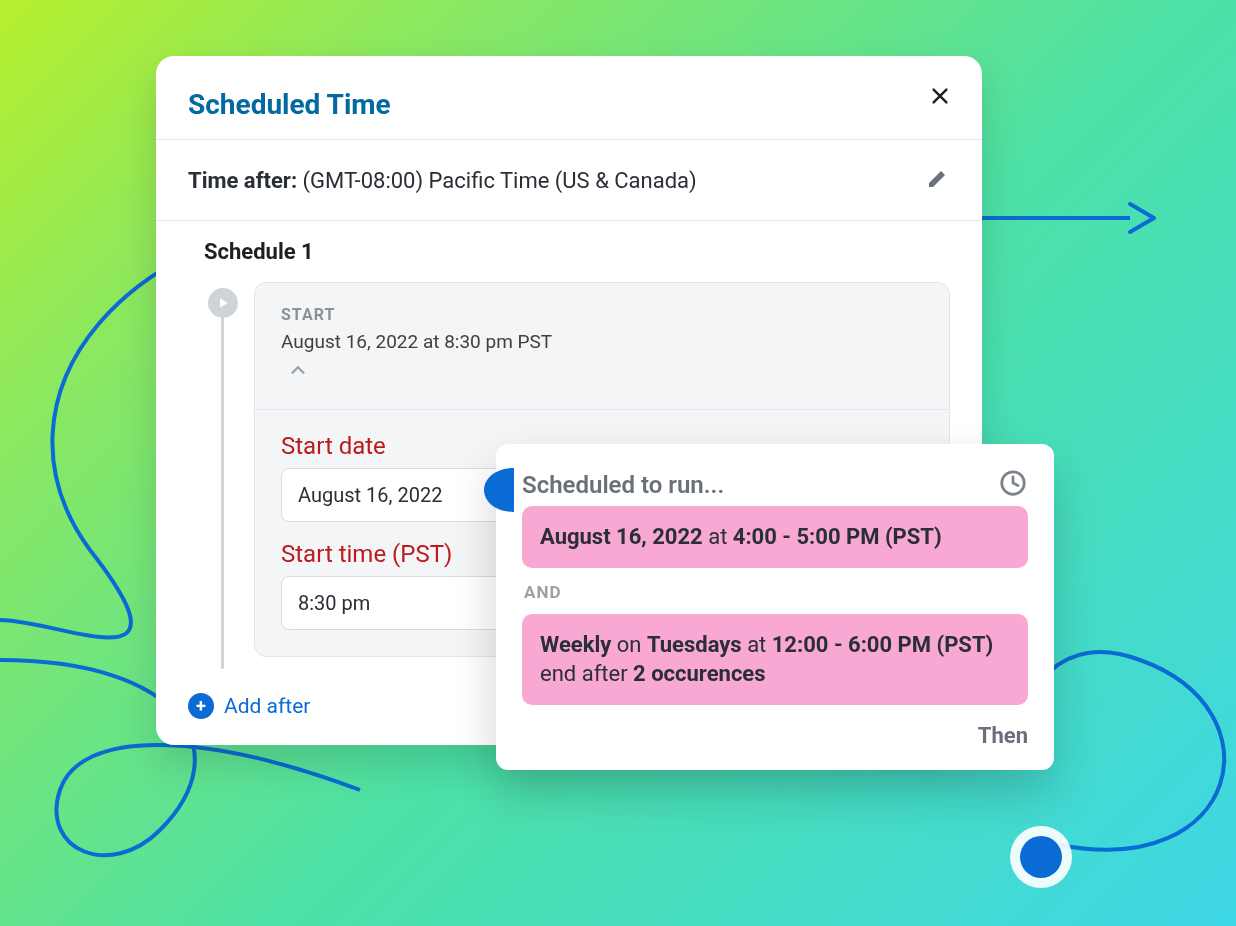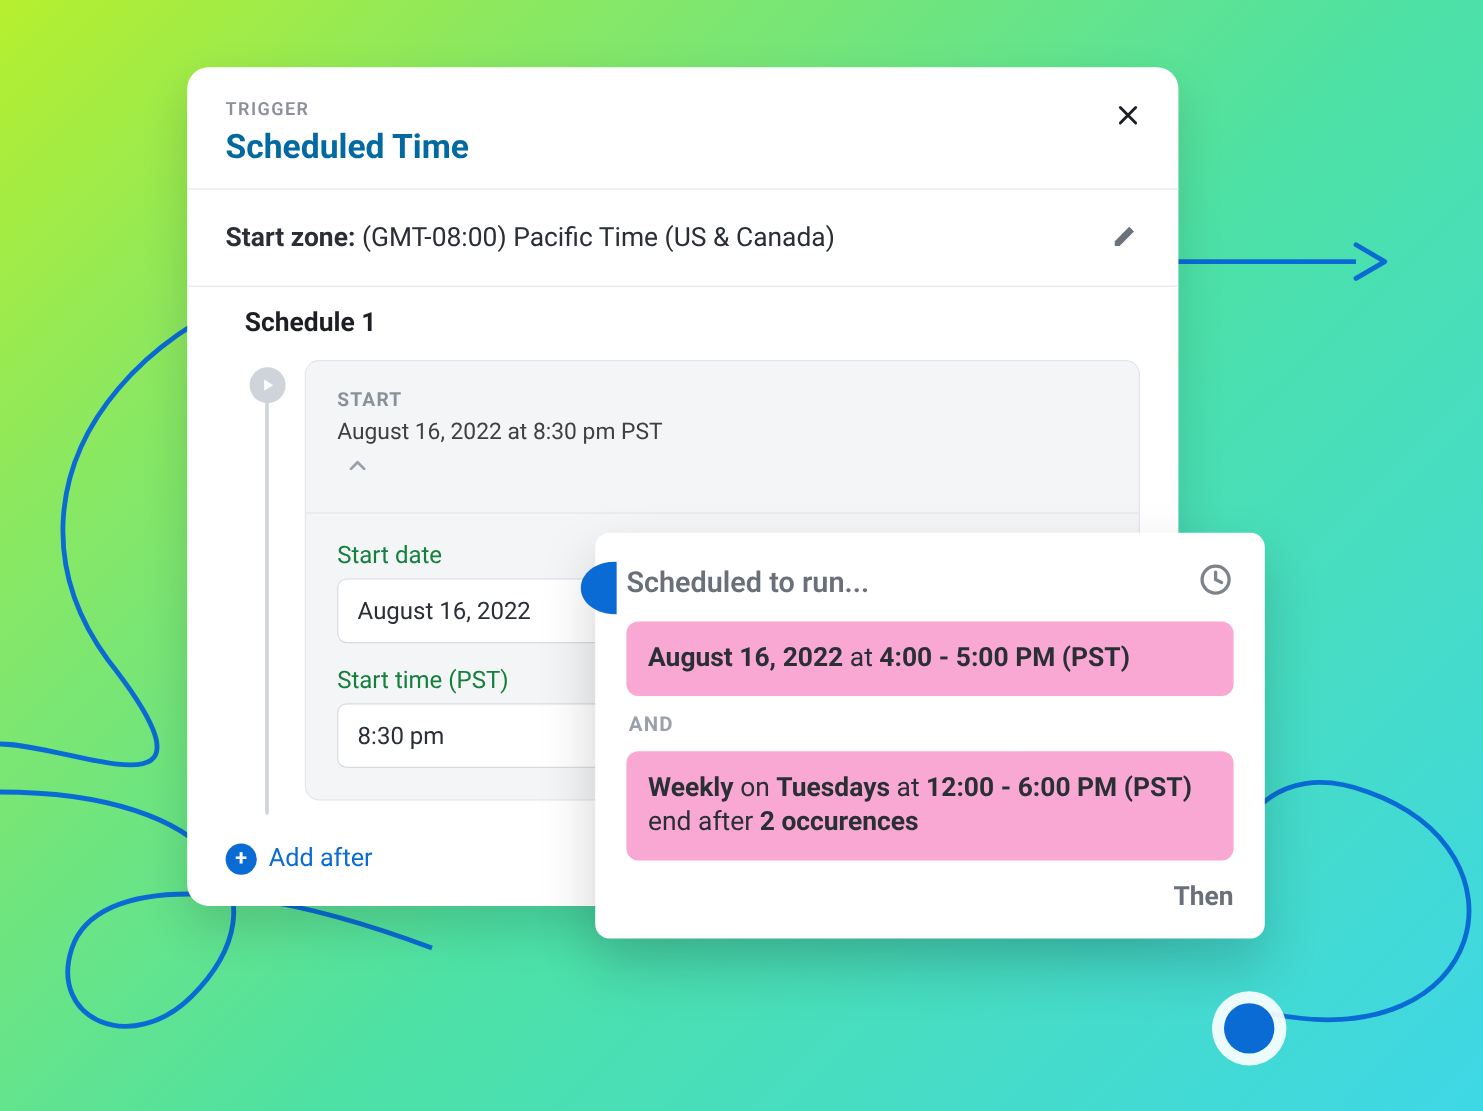--- a/index.html
+++ b/index.html
@@ -104,21 +104,21 @@
   .bh-left { display: flex; flex-direction: column; gap: 6px; }
   .bh-eyebrow { font-size: 16px; font-weight: 700; letter-spacing: 1px; color: #8a919a; }
   .bh-sub { font-size: 19px; color: #404040; }
   .chevron { color: #9aa0a8; cursor: pointer; padding: 6px; }
 
   .block-body {
     border-top: 1px solid #e3e6ea;
     padding: 22px 26px 26px 26px;
   }
   .field { margin-bottom: 18px; }
-  .field-label { font-size: 20px; color: #15803d; margin-bottom: 8px; }
+  .field-label { font-size: 24px; color: #b91c1c; margin-bottom: 8px; }
   .input {
     background: #fff;
     border: 1px solid #d8dce1;
     border-radius: 8px;
     padding: 14px 16px;
     font-size: 20px;
     color: #2a2f36;
     width: 260px;
   }
 
@@ -145,21 +145,21 @@
     background: #fff;
     border-radius: 12px;
     box-shadow: 0 22px 46px rgba(0,0,0,0.18);
     padding: 24px 26px 22px 26px;
   }
   .pop-pointer {
     position: absolute;
     left: -18px; top: 24px;
     width: 36px; height: 44px;
   }
-  .pop-title-row { display: flex; align-items: center; justify-content: space-between; margin-bottom: 16px; }
+  .pop-title-row { display: flex; align-items: center; justify-content: space-between; margin-bottom: 4px; }
   .pop-title { font-size: 24px; font-weight: 600; color: #6a7079; }
   .clock-icon { color: #7c838c; }
 
   .chip {
     background: #f9a8d4;
     border-radius: 10px;
     padding: 16px 18px;
     font-size: 22px;
     color: #2a2f36;
     line-height: 1.35;
@@ -198,33 +198,32 @@
   </div>
 
   <div class="deco" style="left:1020px; top:620px;">
     <svg width="220" height="260" viewBox="0 0 220 260">
       <path d="M 40 225 C 220 260, 260 90, 120 40 C 40 10, 0 70, 0 130" fill="none" stroke="#0b6bd4" stroke-width="4"></path>
     </svg>
   </div>
 
   <div class="card-main">
     <div class="card-header">
-      <div class="eyebrow">TRIGGER</div>
       <div class="title">Scheduled Time</div>
       <div class="close-btn">
         <svg width="22" height="22" viewBox="0 0 24 24">
             <path d="M5 5 L19 19 M19 5 L5 19" stroke="#1c1f23" stroke-width="2.6" stroke-linecap="round"></path>
           </svg>
       </div>
     </div>
     <div class="divider"></div>
 
     <div class="tz-row">
       <div class="tz-text">
-        <b>Start zone:</b>
+        <b>Time after:</b>
         <span> </span>
         <span>(GMT-08:00) Pacific Time (US &amp; Canada)</span>
       </div>
       <div class="edit-btn">
         <svg width="24" height="24" viewBox="0 0 24 24">
             <path d="M3 21 L3 17 L15 5 L19 9 L7 21 Z M14 6 L18 10" fill="#6a727b"></path>
           </svg>
       </div>
     </div>
     <div class="divider"></div>

